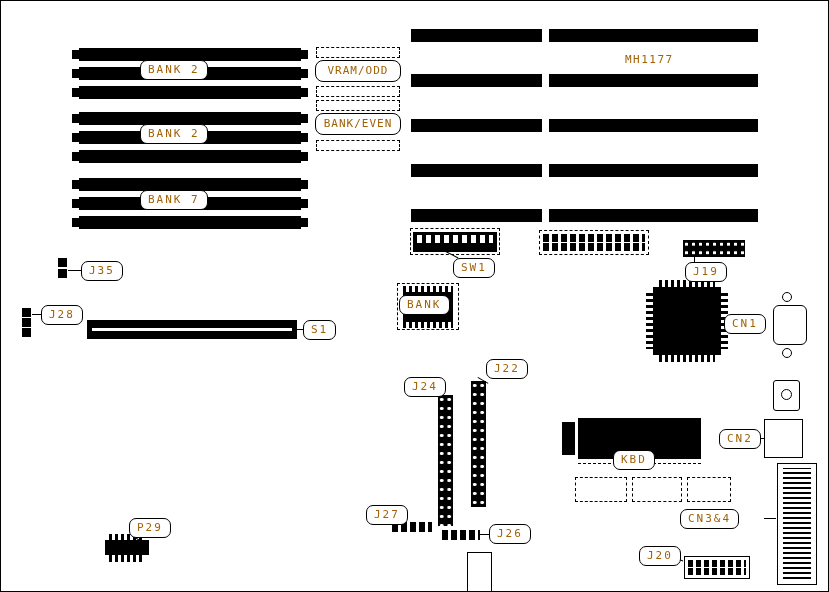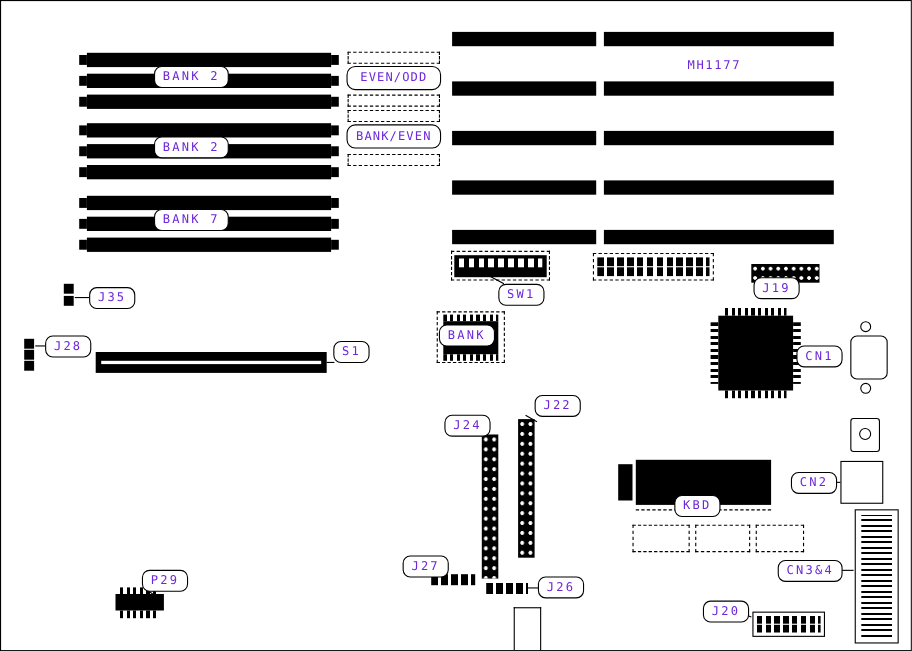--- a/index.html
+++ b/index.html
@@ -1,20 +1,20 @@
 <!DOCTYPE html>
 <html><head>
 <meta charset="utf-8">
 <style>
   html,body { margin:0; padding:0; background:#fff; }
   * { box-sizing:border-box; }
   .board {
     position:relative; width:829px; height:592px;
     border:1.5px solid #000; background:#fff;
-    font-family:"DejaVu Sans Mono", monospace; color:#6d28d9;
+    font-family:"DejaVu Sans Mono", monospace; color:#a16207;
     overflow:hidden;
   }
 
   
   .simm { position:absolute; left:78px; width:222px; height:13px; background:#000; }
   .simm::before,.simm::after { content:""; position:absolute; top:2px; width:7px; height:9px; background:#000; }
   .simm::before { left:-7px; } .simm::after { right:-7px; }
 
   
   .isa { position:absolute; height:13px; background:#000; }
@@ -93,21 +93,21 @@
   <div class="simm" style="top:130px"></div>
   <div class="simm" style="top:149px"></div>
   <div class="callout" style="left:139px;top:123px">BANK 2</div>
 
   <div class="simm" style="top:177px"></div>
   <div class="simm" style="top:196px"></div>
   <div class="simm" style="top:215px"></div>
   <div class="callout" style="left:139px;top:189px">BANK 7</div>
 
   <div class="dashedbox" style="left:315px;top:46px;width:84px;height:11px"></div>
-  <div class="callout bios" style="left:314px;top:59px">EVEN/ODD</div>
+  <div class="callout bios" style="left:314px;top:59px">VRAM/ODD</div>
   <div class="dashedbox" style="left:315px;top:85px;width:84px;height:11px"></div>
   <div class="dashedbox" style="left:315px;top:99px;width:84px;height:11px"></div>
   <div class="callout bios" style="left:314px;top:112px">BANK/EVEN</div>
   <div class="dashedbox" style="left:315px;top:139px;width:84px;height:11px"></div>
 
   <div class="isa" style="left:410px;top:28px;width:131px"></div>
   <div class="isa" style="left:548px;top:28px;width:209px"></div>
   <div class="isa" style="left:410px;top:73px;width:131px"></div>
   <div class="isa" style="left:548px;top:73px;width:209px"></div>
   <div class="isa" style="left:410px;top:118px;width:131px"></div>
@@ -121,38 +121,38 @@
 
   <div class="dashedbox" style="left:409px;top:227px;width:90px;height:27px"></div>
   <div class="dip" style="left:412px;top:231px;width:84px;height:20px"></div>
   <div class="line" style="left:445px;top:250px;width:14px;transform:rotate(28deg)"></div>
   <div class="callout" style="left:452px;top:257px">SW1</div>
 
   <div class="pwr" style="left:538px;top:229px;width:110px;height:25px"></div>
 
   <div class="dotgrid" style="left:682px;top:239px;width:62px;height:17px"></div>
   <div class="vline" style="left:693px;top:256px;height:6px"></div>
-  <div class="callout" style="left:684px;top:251px">J19</div>
+  <div class="callout" style="left:684px;top:261px">J19</div>
 
   <div class="blk" style="left:57px;top:257px;width:9px;height:9px"></div>
   <div class="blk" style="left:57px;top:268px;width:9px;height:9px"></div>
   <div class="line" style="left:67px;top:269px;width:13px"></div>
   <div class="callout" style="left:80px;top:260px">J35</div>
 
   <div class="blk" style="left:21px;top:307px;width:9px;height:9px"></div>
   <div class="blk" style="left:21px;top:317px;width:9px;height:9px"></div>
   <div class="blk" style="left:21px;top:327px;width:9px;height:9px"></div>
   <div class="line" style="left:31px;top:313px;width:9px"></div>
   <div class="callout" style="left:40px;top:304px">J28</div>
 
   <div class="blk" style="left:86px;top:319px;width:210px;height:19px">
     <div style="position:absolute;left:5px;right:5px;top:8px;height:3px;background:#fff"></div>
   </div>
   <div class="line" style="left:296px;top:328px;width:7px"></div>
-  <div class="callout" style="left:302px;top:309px">S1</div>
+  <div class="callout" style="left:302px;top:319px">S1</div>
 
   <div class="dashedbox" style="left:396px;top:282px;width:62px;height:47px"></div>
   <div class="comb-h" style="left:402px;top:285px;width:50px;height:6px"></div>
   <div class="blk" style="left:402px;top:291px;width:50px;height:30px"></div>
   <div class="comb-h" style="left:402px;top:321px;width:50px;height:6px"></div>
   <div class="callout" style="left:398px;top:294px">BANK</div>
 
   <div class="comb-h" style="left:658px;top:279px;width:56px;height:7px"></div>
   <div class="comb-v" style="left:645px;top:292px;width:7px;height:56px"></div>
   <div class="blk" style="left:652px;top:286px;width:68px;height:68px"></div>
@@ -176,21 +176,21 @@
   <div class="port" style="left:763px;top:418px;width:39px;height:39px"></div>
   <div class="line" style="left:756px;top:437px;width:7px"></div>
   <div class="callout" style="left:718px;top:428px">CN2</div>
 
   <div class="dashedbox" style="left:574px;top:476px;width:52px;height:25px"></div>
   <div class="dashedbox" style="left:631px;top:476px;width:50px;height:25px"></div>
   <div class="dashedbox" style="left:686px;top:476px;width:44px;height:25px"></div>
 
   <div class="cnport" style="left:776px;top:462px;width:40px;height:122px"></div>
   <div class="line" style="left:763px;top:517px;width:12px"></div>
-  <div class="callout" style="left:706px;top:508px">CN3&amp;4</div>
+  <div class="callout" style="left:679px;top:508px">CN3&amp;4</div>
 
   <div class="callout" style="left:403px;top:376px">J24</div>
   <div class="line" style="left:427px;top:387px;width:13px;transform:rotate(28deg)"></div>
   <div class="dotgrid2" style="left:437px;top:394px;width:15px;height:131px"></div>
 
   <div class="callout" style="left:485px;top:358px">J22</div>
   <div class="line" style="left:477px;top:376px;width:12px;transform:rotate(30deg)"></div>
   <div class="dotgrid2" style="left:470px;top:380px;width:15px;height:126px"></div>
 
   <div class="callout" style="left:365px;top:504px">J27</div>

